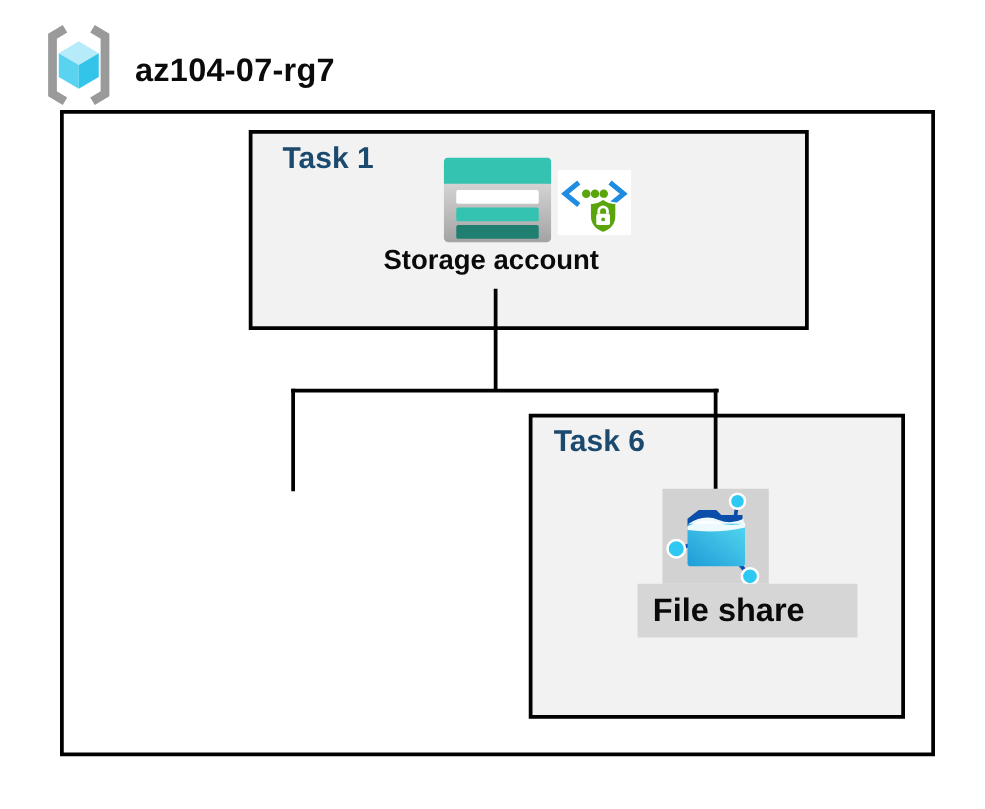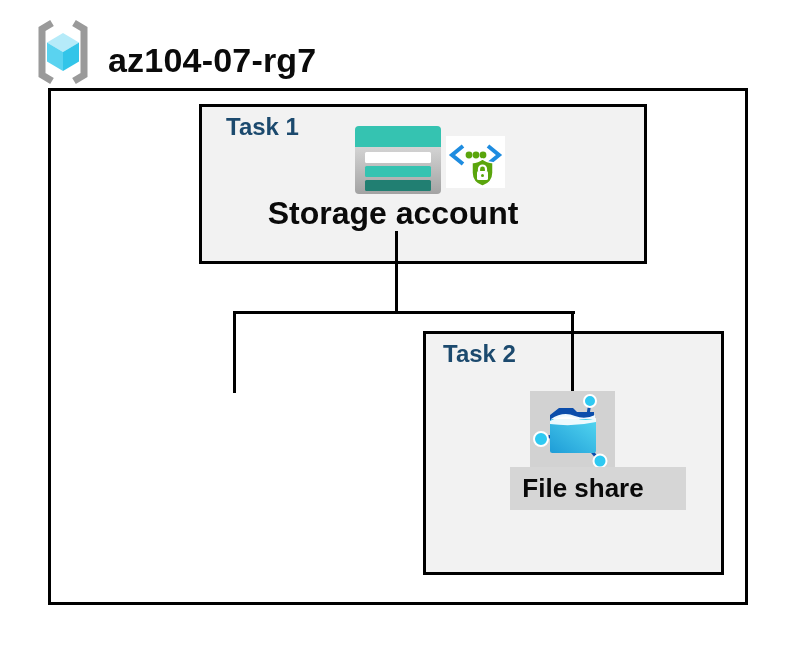--- a/index.html
+++ b/index.html
@@ -2,40 +2,40 @@
 <html style="--heading_navy: #1c4a6e; --box_fill: #f2f2f2; --box_border: #000000; --connector: #000000; --teal: #35c3b1; --teal_dark: #217f72; --blue_band: #0b7bd6; --folder_orange: #f59b22; --endpoint_blue: #1e8ce0; --endpoint_green: #5aa50c; --fileshare_navy: #0b4dab; --fileshare_cyan: #2ec9f2; --icon_gray_bg: #d2d2d2; --label_bar_gray: #d6d6d6; --bracket_gray: #9a9a9a;"><head>
 <meta charset="utf-8">
 <style>
   html,body { margin:0; padding:0; background:#ffffff; }
   .canvas {
     position:relative; width:788px; height:647px; background:#ffffff;
     font-family:"Liberation Sans", sans-serif; overflow:hidden;
   }
   .rg-header { position:absolute; left:33px; top:19px; display:flex; align-items:center; }
   .rg-title {
-    position:absolute; left:108px; top:41px; font-size:34px; font-weight:700;
+    position:absolute; left:108px; top:41px; font-size:26px; font-weight:700;
     color:#0b0b0b; letter-spacing:0.2px; white-space:nowrap;
   }
   .outer-box {
     position:absolute; left:48px; top:88px; width:700px; height:517px;
     border:3px solid var(--box_border,#000); box-sizing:border-box; background:#fff;
   }
   .task-box {
     position:absolute; border:3px solid var(--box_border,#000); box-sizing:border-box;
     background:var(--box_fill,#f2f2f2);
   }
   .task1 { left:199px; top:104px; width:448px; height:160px; }
   .task2 { left:69px;  top:332px; width:304px; height:242px; }
   .task3 { left:423px; top:331px; width:301px; height:244px; }
   .heading {
     position:absolute; font-size:24px; font-weight:700;
     color:var(--heading_navy,#1c4a6e); white-space:nowrap;
   }
   .res-label {
-    position:absolute; width:280px; text-align:center; font-size:32px; font-weight:700;
+    position:absolute; width:280px; text-align:center; font-size:22px; font-weight:700;
     color:#0a0a0a; white-space:nowrap;
   }
   .icon { position:absolute; }
   .line { position:absolute; background:var(--connector,#000); }
   .fs-square {
     position:absolute; left:104px; top:57px; width:85px; height:76px;
     background:var(--icon_gray_bg,#d2d2d2);
   }
   .fs-bar {
     position:absolute; left:84px; top:133px; width:176px; height:43px;
@@ -90,21 +90,21 @@
       <path d="M36.5,23 c3,2.3 7,3.5 10.5,3.7 v10 c0,7.6 -5.2,11.6 -10.5,13.6 c-5.3,-2 -10.5,-6 -10.5,-13.6 v-10 c3.5,-0.2 7.5,-1.4 10.5,-3.7 z" fill="var(--endpoint_green,#5aa50c)" stroke="#ffffff" stroke-width="1.5"></path>
       <path d="M33,35 v-2 a3.5,3.5 0 0 1 7,0 v2" stroke="#ffffff" stroke-width="2.2" fill="none"></path>
       <rect x="31" y="35" width="11" height="9" rx="1.5" fill="#ffffff"></rect>
       <circle cx="36.5" cy="39.5" r="1.5" fill="var(--endpoint_green,#5aa50c)"></circle>
     </svg>
     <div class="res-label" style="left:51px; top:88px;">Storage account</div>
   </div>
 
 
   <div class="task-box task3">
-    <div class="heading" style="left:17px; top:6px;">Task 2</div>
+    <div class="heading" style="left:17px; top:6px;">Task 6</div>
     <div class="fs-square">
       <svg width="85" height="76" viewBox="0 0 85 76" style="overflow:visible;">
         <defs>
           <linearGradient id="fsh" x1="0" y1="1" x2="1" y2="0">
             <stop offset="0" stop-color="#1e9cd7"></stop>
               <stop offset="1" stop-color="#53d6f0"></stop>
           </linearGradient>
         </defs>
         <path d="M58,24 L60,11" stroke="var(--fileshare_navy,#0b4dab)" stroke-width="3" fill="none"></path>
         <path d="M22,45 L12,48" stroke="var(--fileshare_navy,#0b4dab)" stroke-width="3" fill="none"></path>

